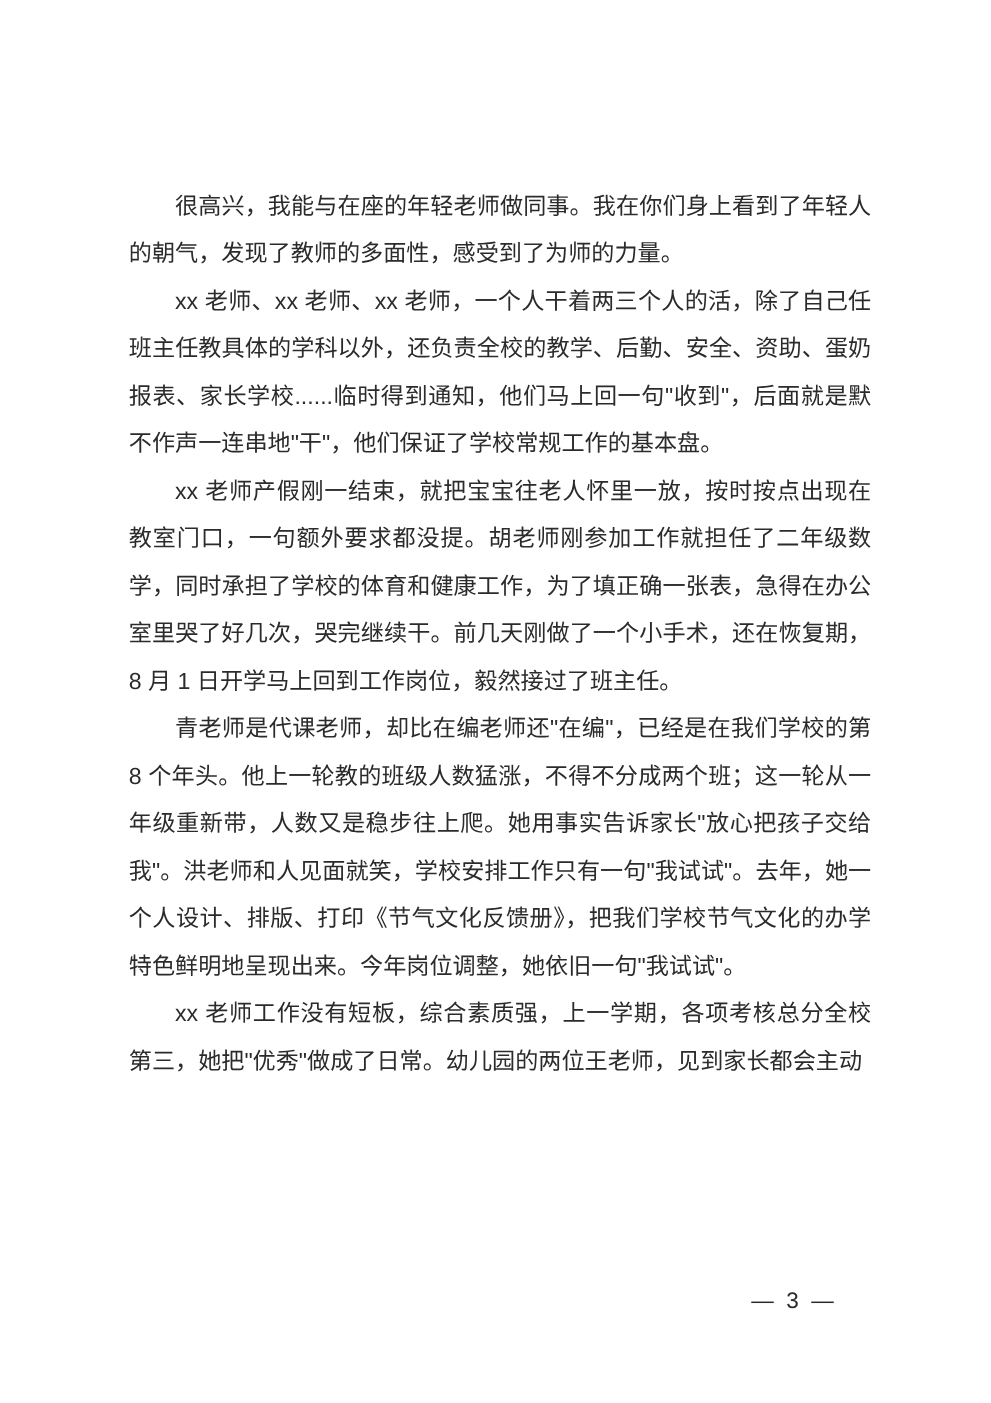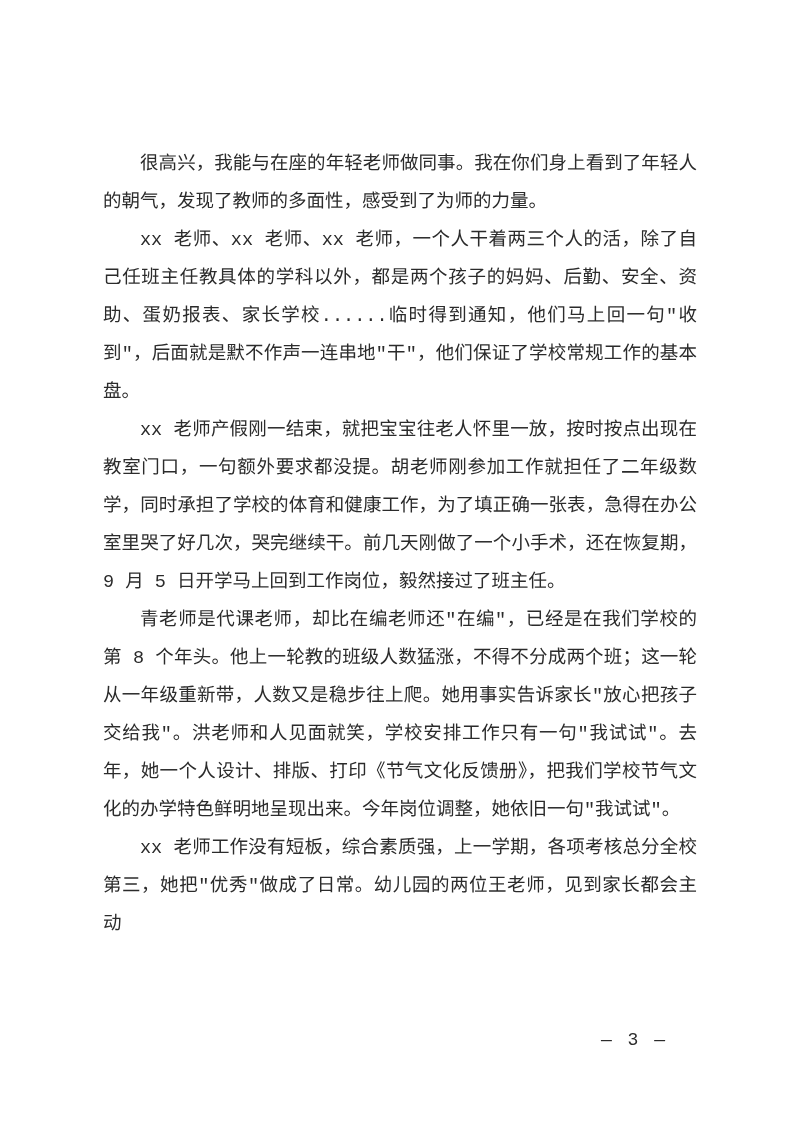--- a/index.html
+++ b/index.html
@@ -6,21 +6,21 @@
     margin: 0;
     padding: 0;
     background: #ffffff;
   }
   .page {
     position: relative;
     width: 793px;
     height: 1112px;
     background: #ffffff;
     overflow: hidden;
-    font-family: Liberation Mono, monospace;
+    font-family: Liberation Sans, sans-serif;
     color: #2b2b2b;
   }
   .text-block {
     position: absolute;
     left: 103px;
     top: 146px;
     width: 594px;
     font-size: 18.5px;
     line-height: 38px;
     text-align: justify;
@@ -42,19 +42,19 @@
     word-spacing: 5px;
     white-space: nowrap;
   }
 </style>
 </head>
 <body>
 
 <div class="page">
   <div class="text-block">
     <p>很高兴，我能与在座的年轻老师做同事。我在你们身上看到了年轻人的朝气，发现了教师的多面性，感受到了为师的力量。</p>
-    <p>xx 老师、xx 老师、xx 老师，一个人干着两三个人的活，除了自己任班主任教具体的学科以外，都是两个孩子的妈妈、后勤、安全、资助、蛋奶报表、家长学校......临时得到通知，他们马上回一句"收到"，后面就是默不作声一连串地"干"，他们保证了学校常规工作的基本盘。</p>
-    <p>xx 老师产假刚一结束，就把宝宝往老人怀里一放，按时按点出现在教室门口，一句额外要求都没提。胡老师刚参加工作就担任了二年级数学，同时承担了学校的体育和健康工作，为了填正确一张表，急得在办公室里哭了好几次，哭完继续干。前几天刚做了一个小手术，还在恢复期，9 月 5 日开学马上回到工作岗位，毅然接过了班主任。</p>
+    <p>xx 老师、xx 老师、xx 老师，一个人干着两三个人的活，除了自己任班主任教具体的学科以外，还负责全校的教学、后勤、安全、资助、蛋奶报表、家长学校......临时得到通知，他们马上回一句"收到"，后面就是默不作声一连串地"干"，他们保证了学校常规工作的基本盘。</p>
+    <p>xx 老师产假刚一结束，就把宝宝往老人怀里一放，按时按点出现在教室门口，一句额外要求都没提。胡老师刚参加工作就担任了二年级数学，同时承担了学校的体育和健康工作，为了填正确一张表，急得在办公室里哭了好几次，哭完继续干。前几天刚做了一个小手术，还在恢复期，8 月 1 日开学马上回到工作岗位，毅然接过了班主任。</p>
     <p>青老师是代课老师，却比在编老师还"在编"，已经是在我们学校的第 8 个年头。他上一轮教的班级人数猛涨，不得不分成两个班；这一轮从一年级重新带，人数又是稳步往上爬。她用事实告诉家长"放心把孩子交给我"。洪老师和人见面就笑，学校安排工作只有一句"我试试"。去年，她一个人设计、排版、打印《节气文化反馈册》，把我们学校节气文化的办学特色鲜明地呈现出来。今年岗位调整，她依旧一句"我试试"。</p>
     <p>xx 老师工作没有短板，综合素质强，上一学期，各项考核总分全校第三，她把"优秀"做成了日常。幼儿园的两位王老师，见到家长都会主动</p>
   </div>
   <div class="page-number">— 3 —</div>
 </div>
 
 </body></html>

